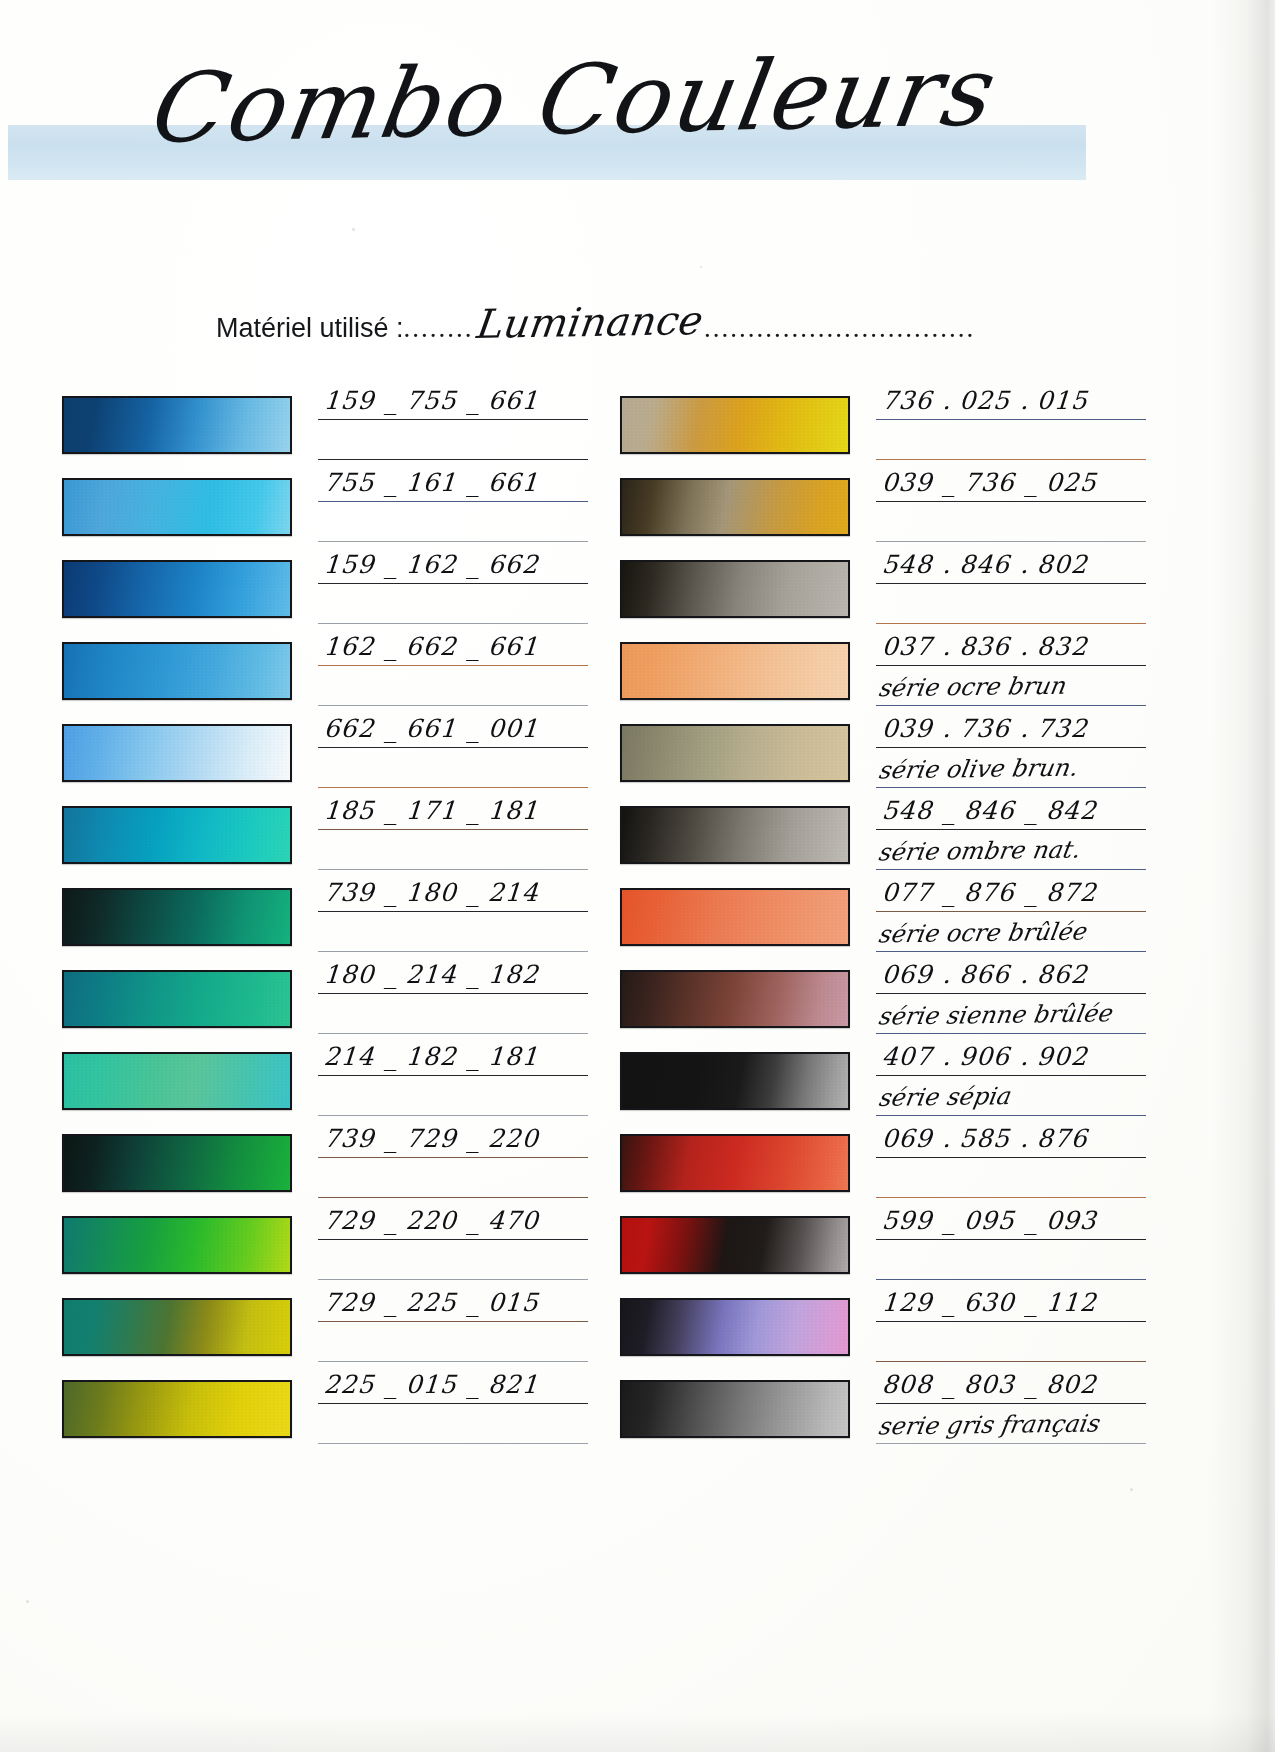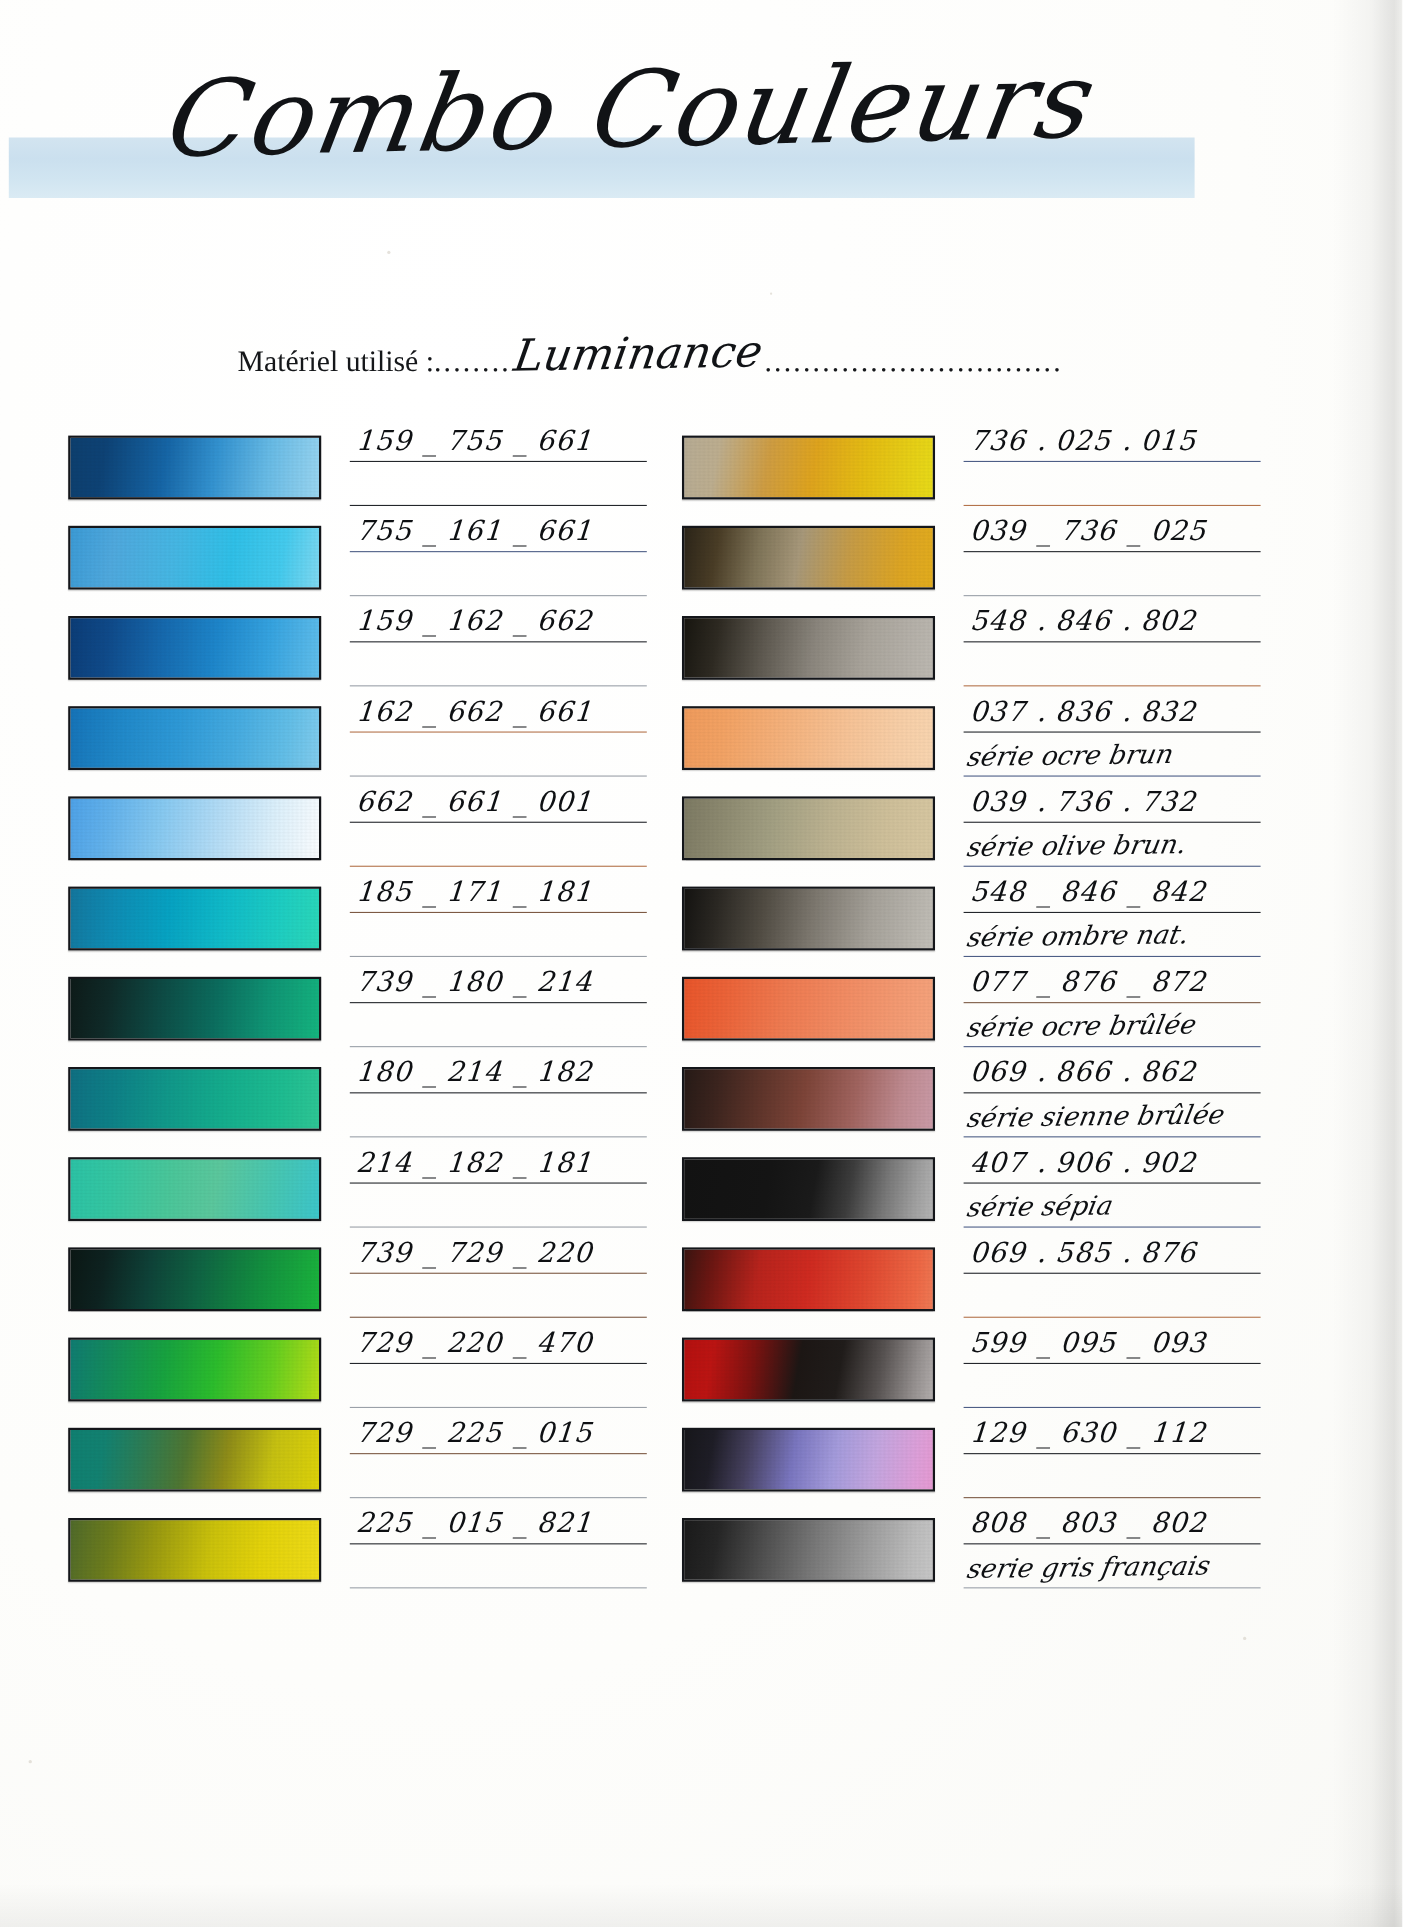--- a/index.html
+++ b/index.html
@@ -55,21 +55,21 @@
     transform:skewX(-12deg) rotate(-1.2deg);
     white-space:nowrap;
   }
 
   
   #subtitle-row{
     position:absolute;left:216px;top:300px;width:700px;height:44px;
     display:flex;align-items:flex-end;
   }
   #subtitle-label{
-    font-family:Liberation Serif, serif;
+    font-family:Liberation Sans, sans-serif;
     font-size:27px;color:#15171a;white-space:nowrap;
   }
   #subtitle-dots-a{
     font-family:"Liberation Serif", serif;
     font-size:27px;color:#15171a;letter-spacing:2px;white-space:nowrap;
   }
   #subtitle-value{
     font-family:"DejaVu Serif", serif;
     font-style:italic;font-size:40px;color:#111316;
     transform:skewX(-10deg) rotate(-1deg);

